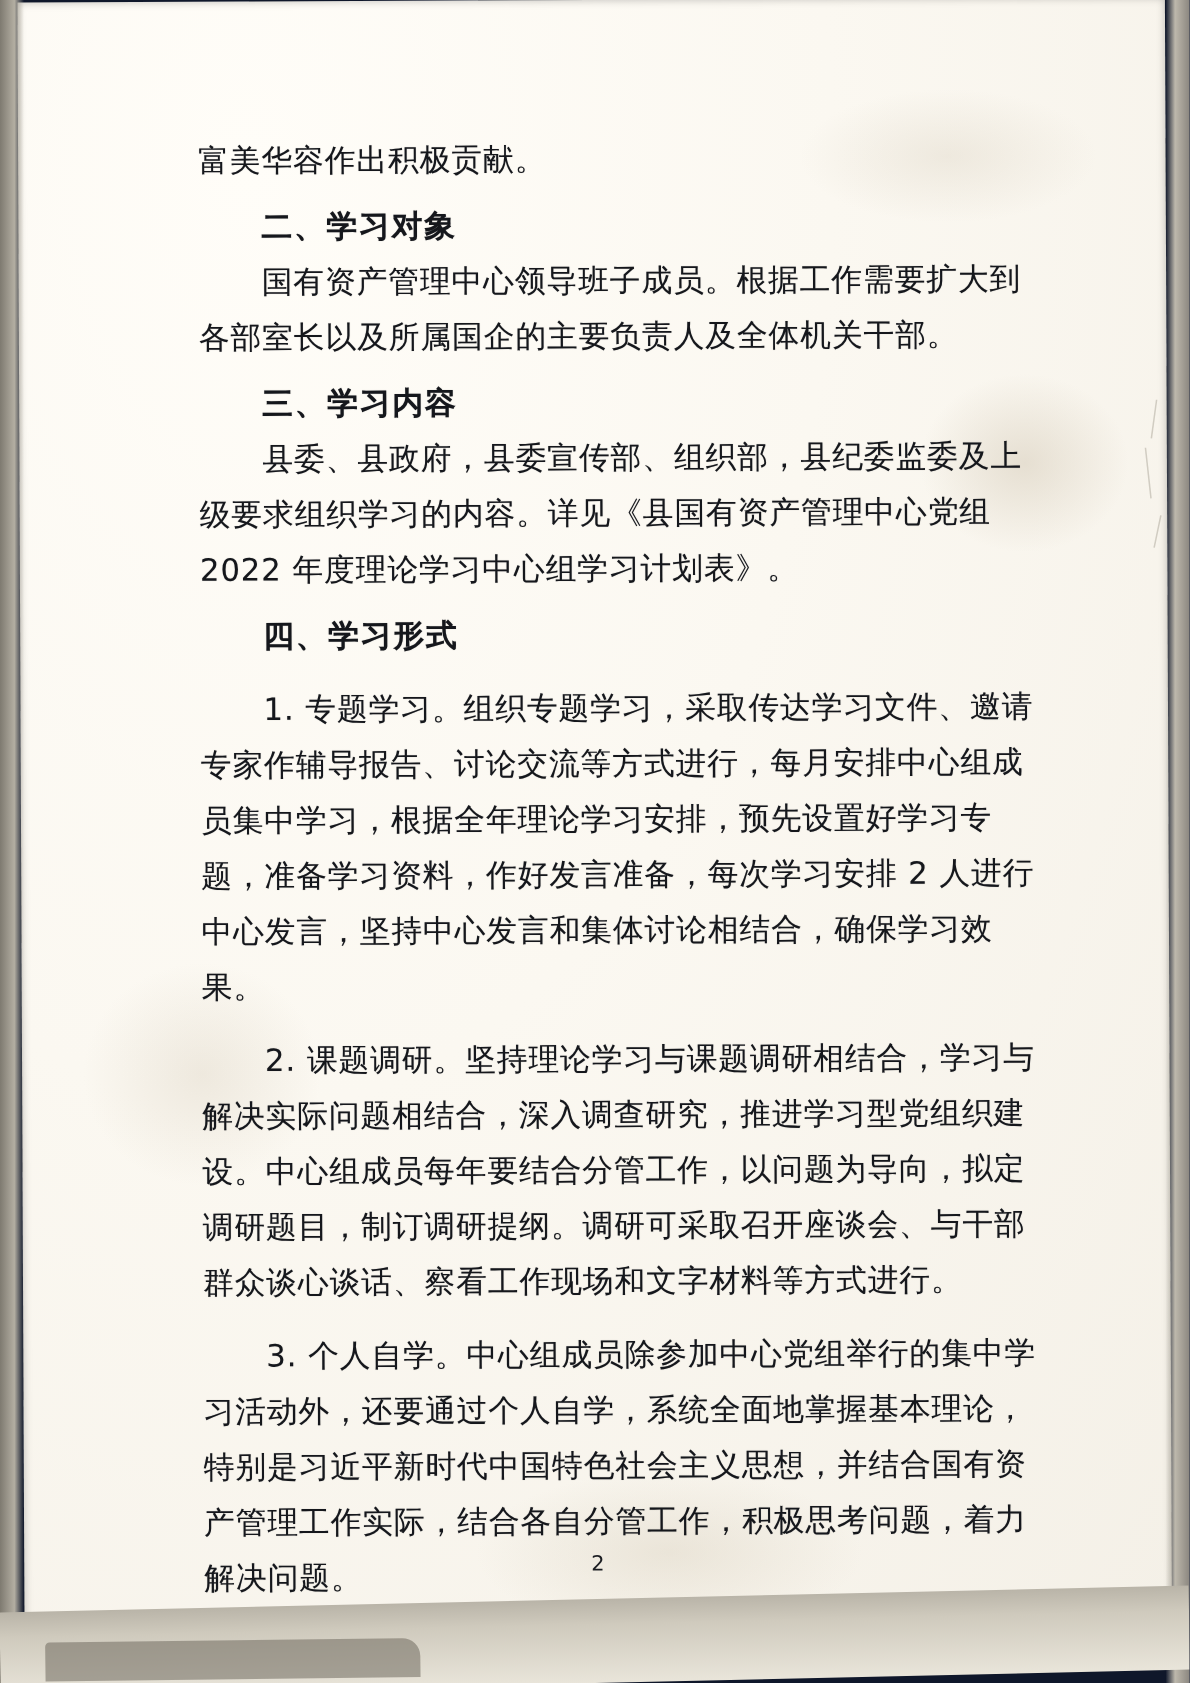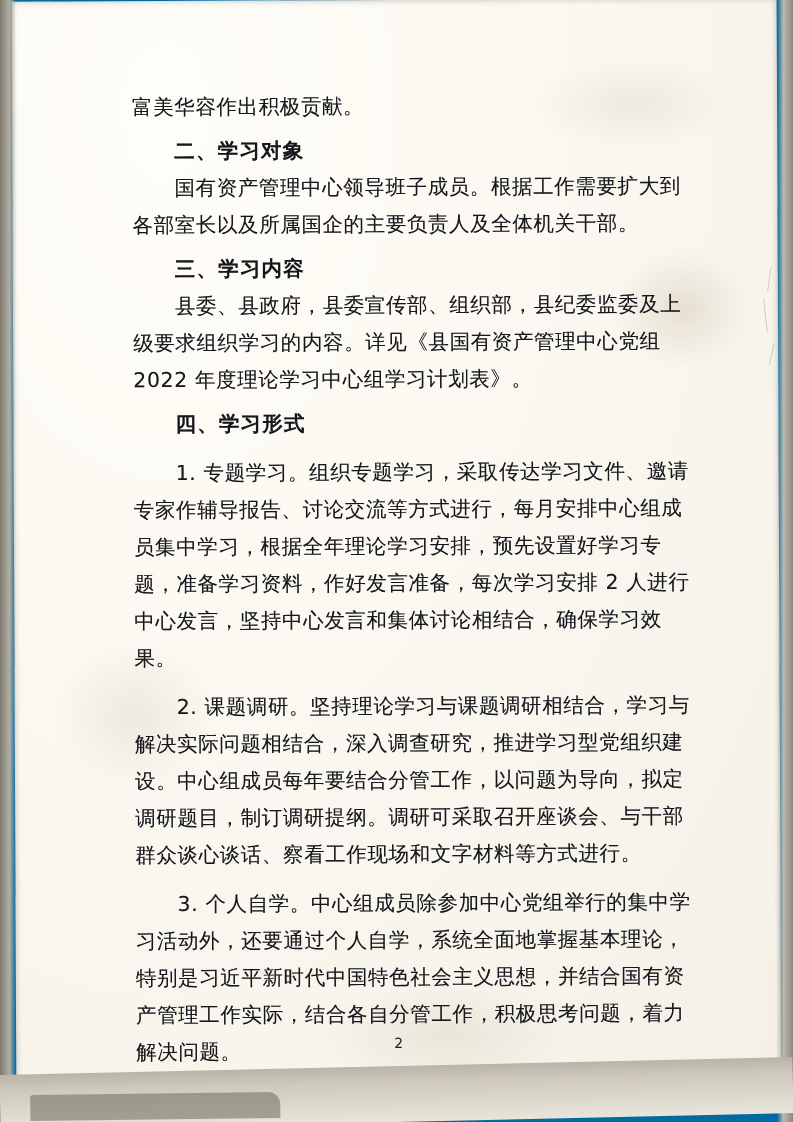--- a/index.html
+++ b/index.html
@@ -8,21 +8,21 @@
     background: #8a8a8a;
   }
   body {
     font-family: "Liberation Serif", serif;
   }
   .page-wrap {
     position: relative;
     width: 793px;
     height: 1122px;
     overflow: hidden;
-    background: #0369a1;
+    background: #0f172a;
   }
   
   .sheet {
     position: absolute;
     left: 14px;
     top: 0px;
     width: 765px;
     height: 1098px;
     background:
       radial-gradient(ellipse at 20% 10%, #fffdf8 0%, #fbf8f1 45%, #f4f0e7 100%);

